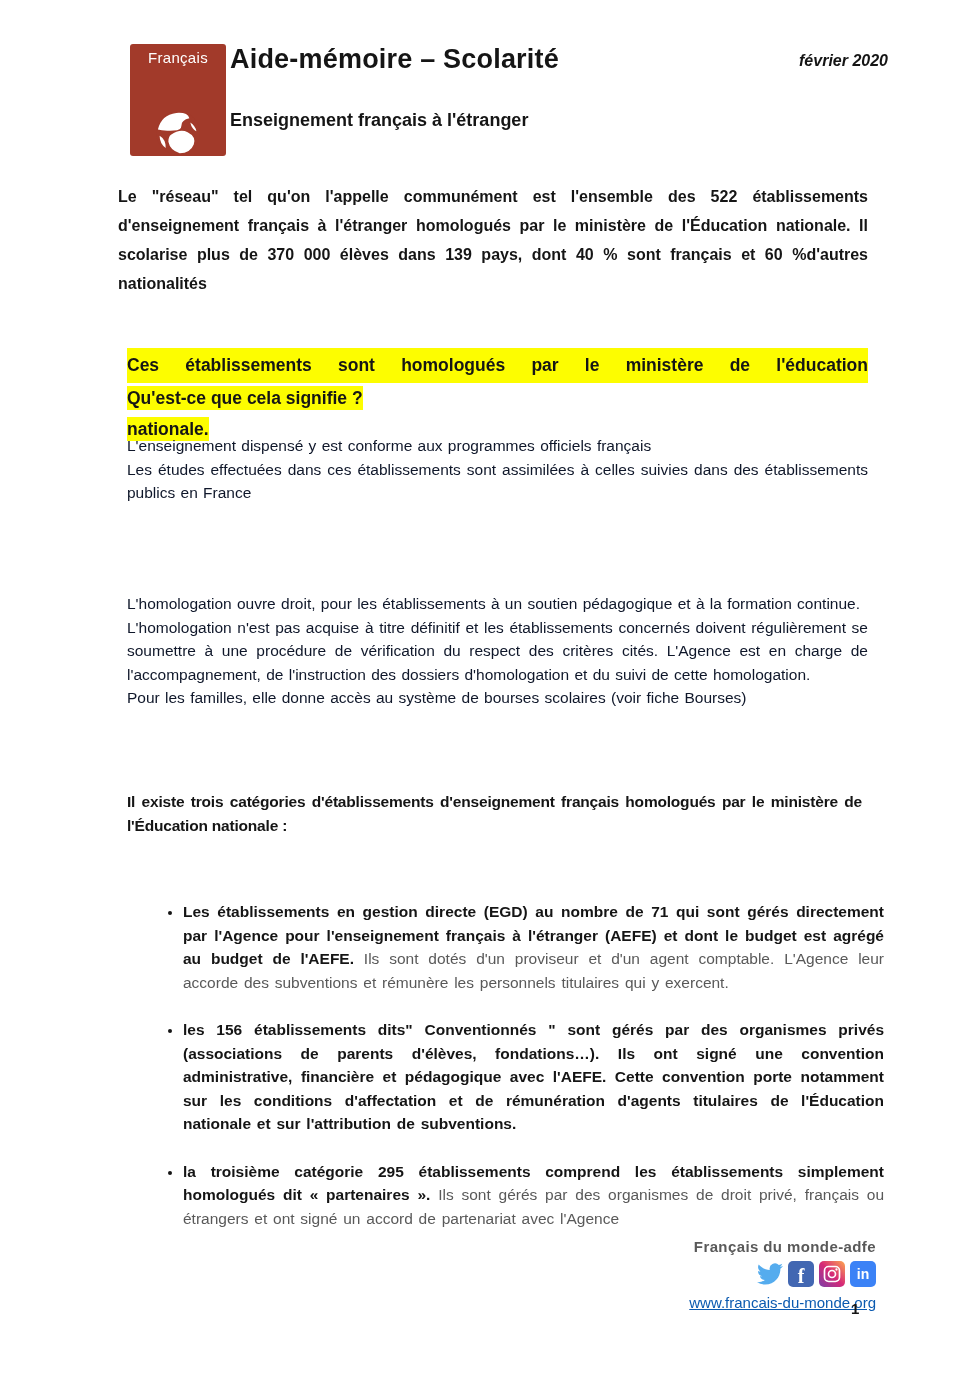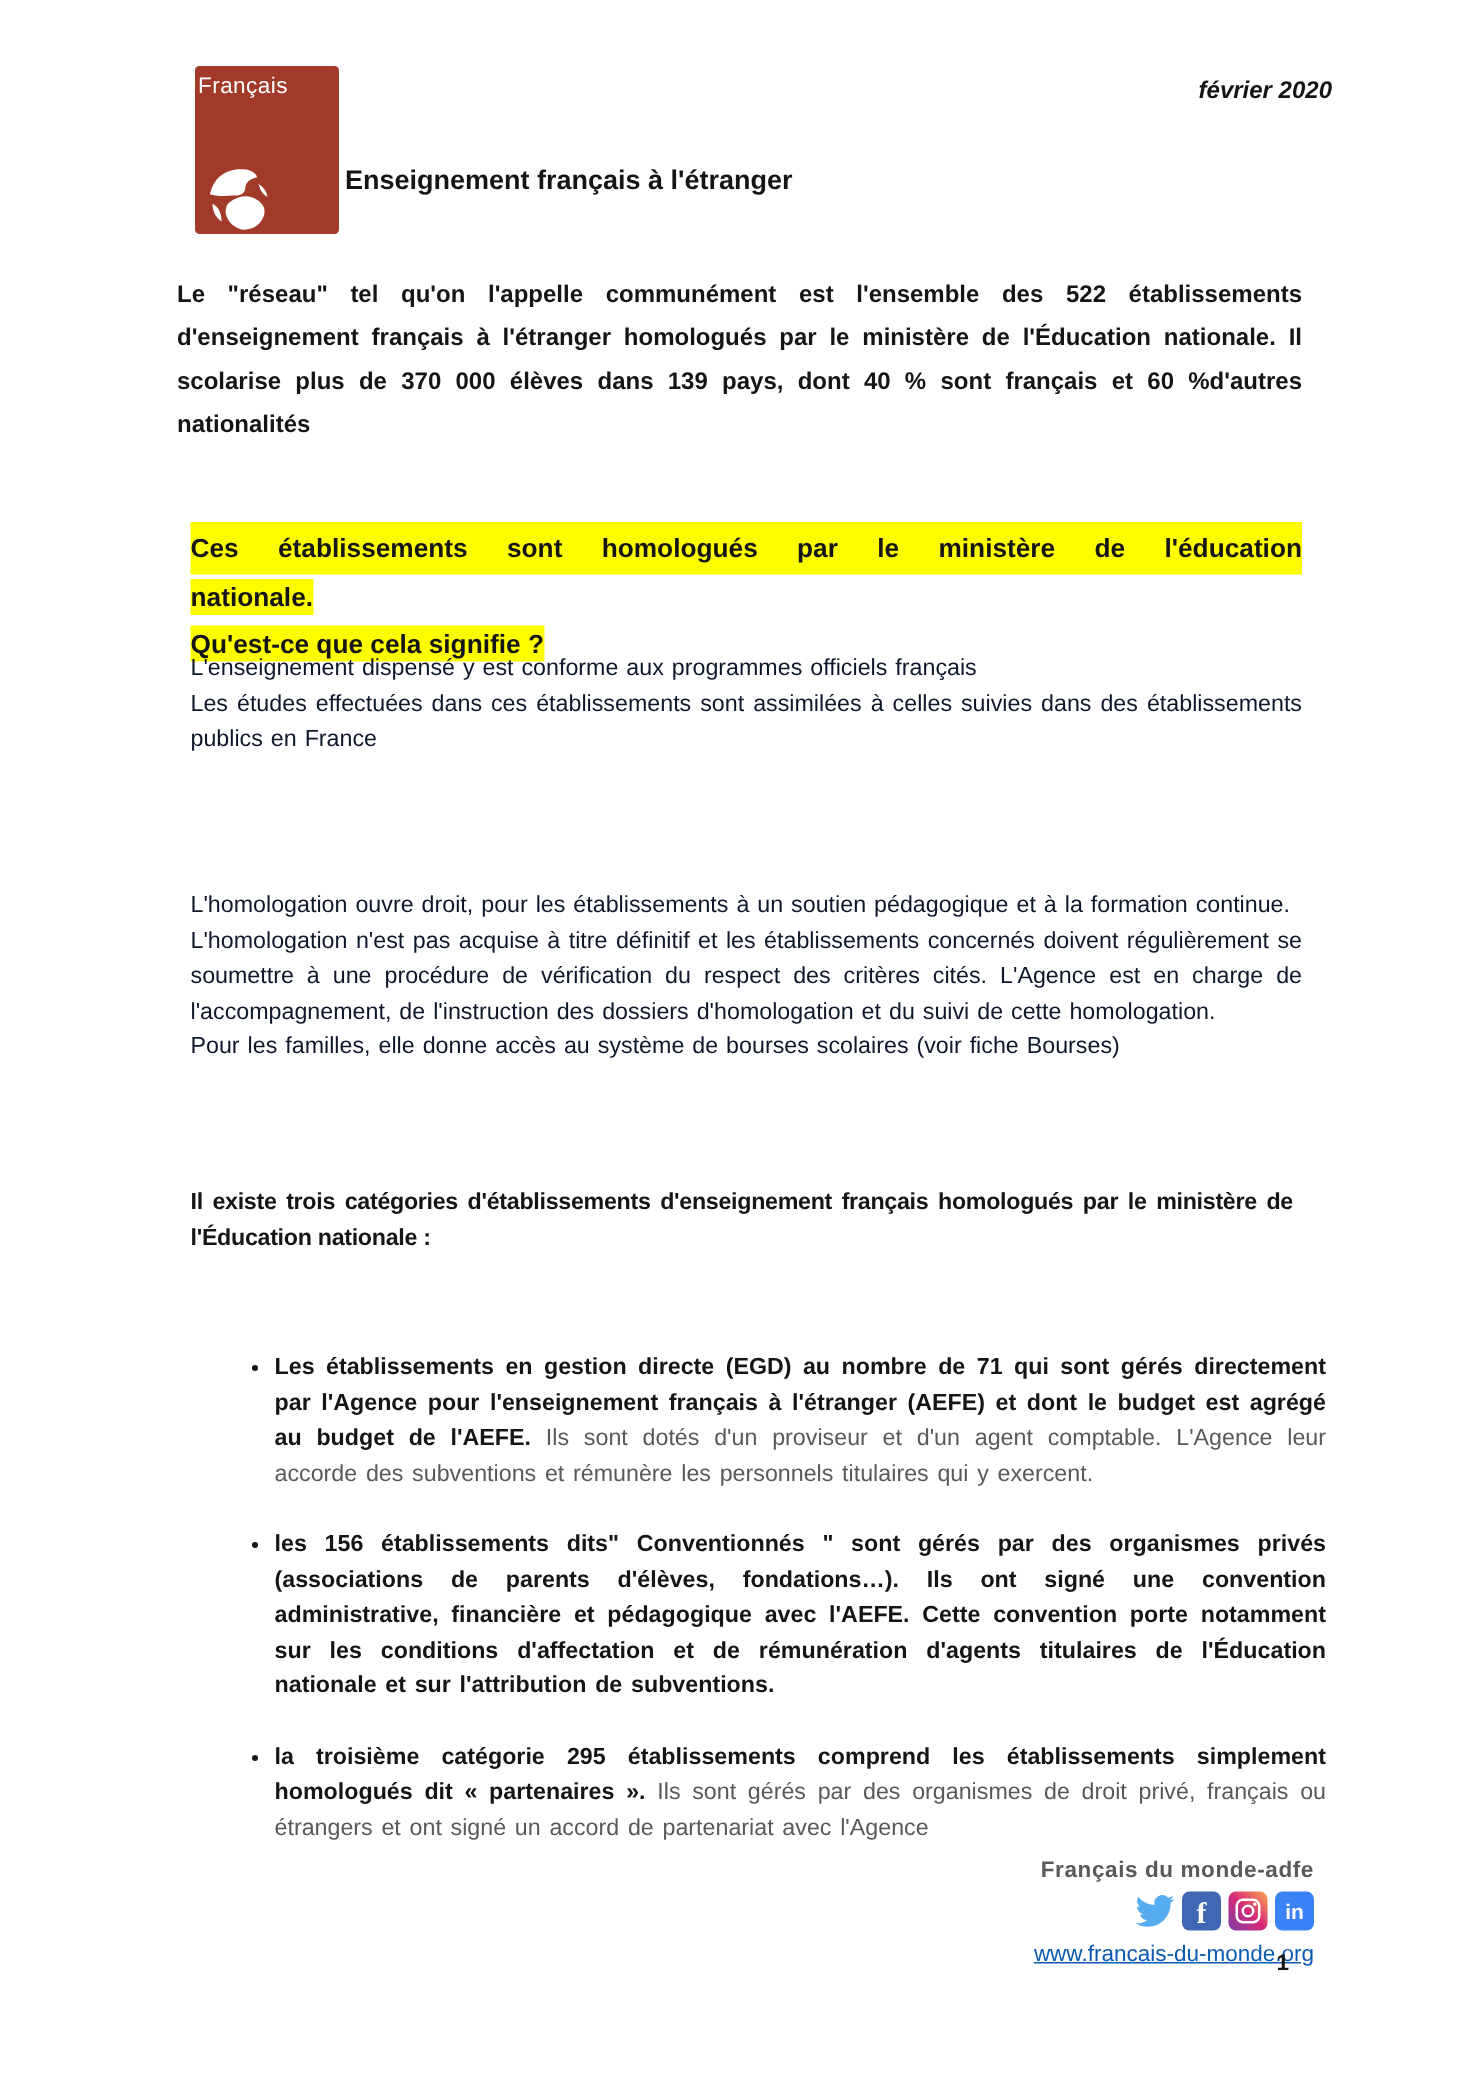--- a/index.html
+++ b/index.html
@@ -11,21 +11,21 @@
     font-family:"Liberation Sans", sans-serif;
     color:#111;
     overflow:hidden;
   }
   
   .logo{
     position:absolute;left:130px;top:44px;
     width:96px;height:112px;
     background:#A23A2A;
     border-radius:3px;
-    display:flex;flex-direction:column;justify-content:space-between;
+    display:flex;flex-direction:column;align-items:center;justify-content:space-between;
     padding:6px 2px;box-sizing:border-box;gap:40px;
   }
   .logo .logo-word{color:#ffffff;font-size:15px;font-weight:400;letter-spacing:.3px;line-height:1;}
   .logo svg{width:56px;height:56px;display:block;}
   .doc-title{
     position:absolute;left:230px;top:44px;
     font-size:27px;font-weight:700;color:#151515;letter-spacing:.2px;
   }
   .doc-date{
     position:absolute;right:92px;top:52px;
@@ -114,31 +114,32 @@
           <path d="M9 28 Q13 11 30 9 Q43 8 45 15 Q36 17 36 23 Q36 29 27 29 Q15 30 9 28 Z" fill="#ffffff"></path>
           <path d="M24 34 Q34 27 43 31 Q53 36 50 45 Q46 55 34 55 Q23 52 21 42 Q21 36 24 34 Z" fill="#ffffff"></path>
           <path d="M11 35 Q18 39 18 49 Q11 44 11 35 Z" fill="#ffffff"></path>
           <path d="M46 20 Q52 24 53 30 Q48 28 46 20 Z" fill="#ffffff"></path>
         </g>
       </svg>
     </span>
     <span class="logo-word">du monde</span>
   </div>
 
+  <div class="doc-title">Aide-mémoire – Scolarité</div>
   <div class="doc-date">février 2020</div>
   <div class="doc-subtitle">Enseignement français à l'étranger</div>
 
   <div class="intro">Le "réseau" tel qu'on l'appelle communément est l'ensemble des 522 établissements d'enseignement français à l'étranger homologués par le ministère de l'Éducation nationale. Il scolarise plus de 370 000 élèves dans 139 pays, dont 40 % sont français et 60 %d'autres nationalités</div>
 
   <div class="hl-block">
     <div class="hl-line hl-just">
         <span class="hl">Ces établissements sont homologués par le ministère de l'éducation</span>
       </div>
+    <div class="hl-line"><span class="hl">Qu'est-ce que cela signifie ?</span></div>
     <div class="hl-line"><span class="hl">nationale.</span></div>
-    <div class="hl-line"><span class="hl">Qu'est-ce que cela signifie ?</span></div>
   </div>
 
   <div class="bodyblock b1">
     <p>L'enseignement dispensé y est conforme aux programmes officiels français</p>
     <p>Les études effectuées dans ces établissements sont assimilées à celles suivies dans des établissements publics en France</p>
   </div>
 
   <div class="bodyblock b2">
     <p>L'homologation ouvre droit, pour les établissements à un soutien pédagogique et à la formation continue.</p>
     <p>L'homologation n'est pas acquise à titre définitif et les établissements concernés doivent régulièrement se soumettre à une procédure de vérification du respect des critères cités. L'Agence est en charge de l'accompagnement, de l'instruction des dossiers d'homologation et du suivi de cette homologation.</p>

